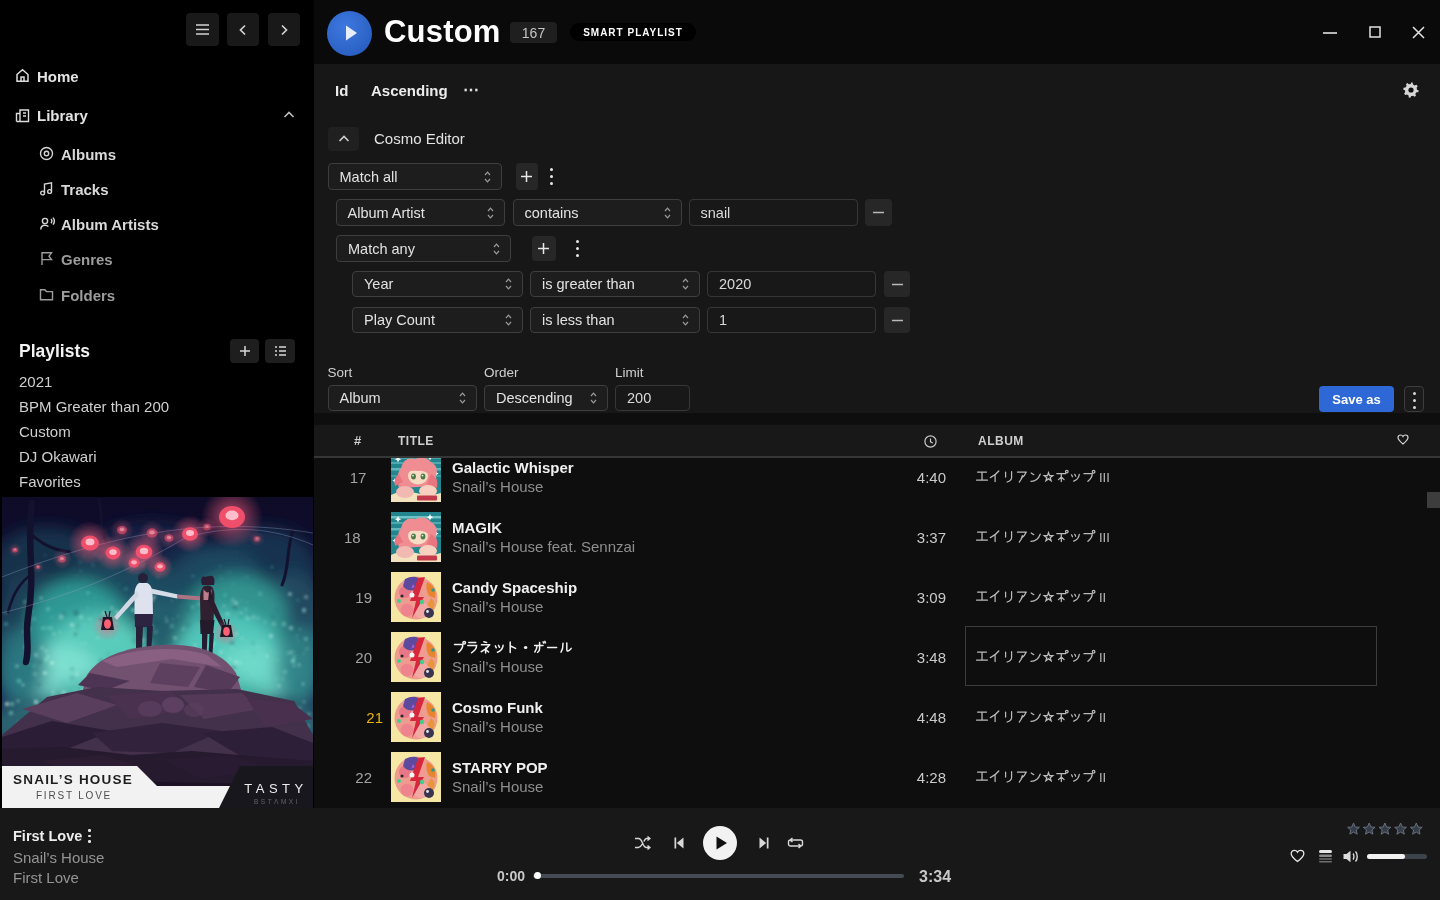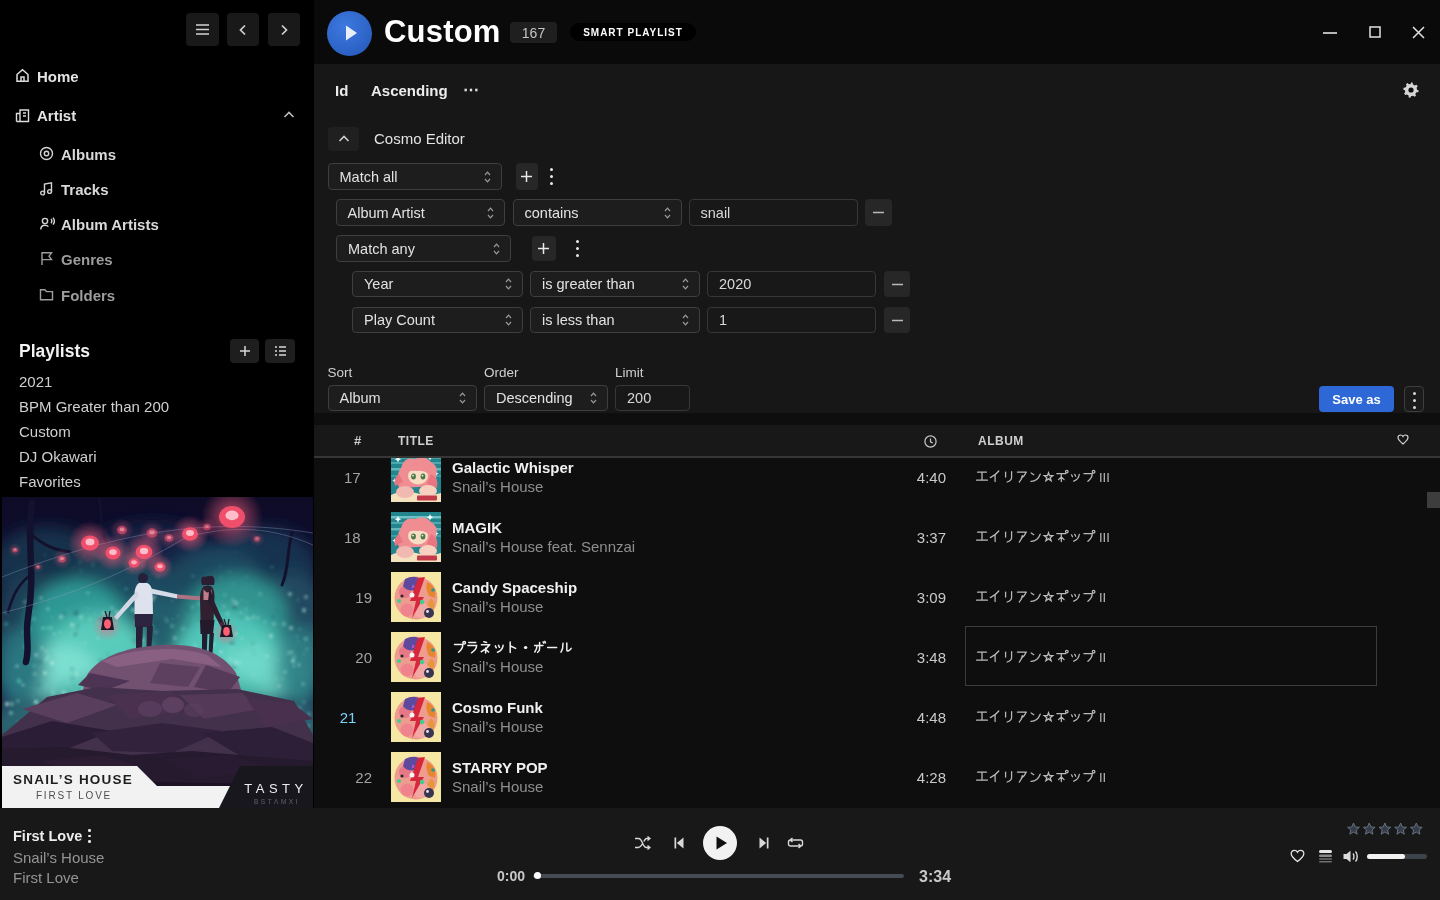--- a/index.html
+++ b/index.html
@@ -130,21 +130,21 @@
       </svg>
   </div>
 
   <svg class="a" style="left:15px;top:68px" width="15" height="15" viewBox="0 0 15 15" fill="none" stroke="#dcdcdc" stroke-width="1.5">
       <path d="M2 6.5 L7.5 1.8 L13 6.5 V13.2 H2 Z M6 13 V9 H9 V13"></path>
     </svg>
   <div class="a" style="left:37px;top:68px;font-size:15px;font-weight:bold;color:#e3e3e3">Home</div>
   <svg class="a" style="left:15px;top:108px" width="15" height="15" viewBox="0 0 15 15" fill="none" stroke="#dcdcdc" stroke-width="1.4">
       <path d="M1.5 13.5 V5.5 L5 5.5 V13.5 M5 13.5 V2 H13.5 V13.5 H1.5 M8 5 H11 M8 8 H11"></path>
     </svg>
-  <div class="a" style="left:37px;top:107px;font-size:15px;font-weight:bold;color:#e3e3e3">Artist</div>
+  <div class="a" style="left:37px;top:107px;font-size:15px;font-weight:bold;color:#e3e3e3">Library</div>
   <svg class="a" style="left:283px;top:110px" width="12" height="10" viewBox="0 0 12 10" fill="none" stroke="#bdbdbd" stroke-width="1.6">
       <path d="M1.5 7 L6 2.5 L10.5 7"></path>
     </svg>
 
   <svg class="a" style="left:39px;top:146px" width="15" height="15" viewBox="0 0 15 15" fill="none" stroke="#d4d4d4" stroke-width="1.4">
       <circle cx="7.5" cy="7.5" r="6"></circle>
       <circle cx="7.5" cy="7.5" r="2.2"></circle>
     </svg>
   <div class="a" style="left:61px;top:146px;font-size:15px;font-weight:bold;color:#d9d9d9">Albums</div>
   <svg class="a" style="left:39px;top:181px" width="15" height="15" viewBox="0 0 15 15" fill="none" stroke="#d4d4d4" stroke-width="1.4">
@@ -851,21 +851,21 @@
       <path d="M6.5 3.4 V6.8 L8.8 8"></path>
     </svg>
   <div class="a" style="left:664px;top:434px;font-size:12px;font-weight:bold;color:#cfcfcf;letter-spacing:0.5px">ALBUM</div>
   <svg class="a" style="left:1083px;top:434px" width="12" height="11" viewBox="0 0 12 11" fill="none" stroke="#d6d6d6" stroke-width="1.2">
       <path d="M6 10 C3 7.6 1 5.8 1 3.6 C1 2 2.2 1 3.6 1 C4.7 1 5.6 1.7 6 2.5 C6.4 1.7 7.3 1 8.4 1 C9.8 1 11 2 11 3.6 C11 5.8 9 7.6 6 10 Z"></path>
     </svg>
 
   <div class="a" id="rows" style="left:0;top:458px;width:1126px;height:350px;overflow:hidden">
 
     <div class="a" style="left:0;top:-11.4px;width:1126px;height:60px">
-      <div class="a" style="left:30px;top:22px;width:28px;text-align:left;font-size:15px;color:#a2a2a2">17</div>
+      <div class="a" style="left:30px;top:22px;width:28px;text-align:center;font-size:15px;color:#a2a2a2">17</div>
       <svg class="a" style="left:77px;top:5px" width="50" height="50">
           <use href="#thA"></use>
         </svg>
       <div class="a" style="left:138px;top:12px;font-size:15px;font-weight:bold;color:#f0f0f0">Galactic Whisper</div>
       <div class="a" style="left:138px;top:31.5px;font-size:15px;color:#8e8e8e">Snail’s House</div>
       <div class="a" style="left:570px;top:22px;width:62px;text-align:right;font-size:15px;color:#c9c9c9">4:40</div>
       <svg class="a" style="left:661px;top:22px" width="150" height="16" viewBox="0 0 150 16">
           <g stroke="#b9b9b9" stroke-width="1.25" fill="none" stroke-linecap="round">
             <use href="#ke"></use>
             <use href="#ki" x="13.3"></use>
@@ -960,21 +960,21 @@
             <use href="#kstar" x="66.5"></use>
             <use href="#kpo" x="79.8"></use>
             <use href="#ktu" x="93.1"></use>
             <use href="#kpu" x="106.4"></use>
           </g>
           <text x="124" y="12.5" fill="#b9b9b9" font-size="13" font-family="Liberation Sans">II</text>
         </svg>
     </div>
 
     <div class="a" style="left:0;top:228.6px;width:1126px;height:60px">
-      <div class="a" style="left:20px;top:22px;width:28px;text-align:center;font-size:15px;color:#7dd3fc">21</div>
+      <div class="a" style="left:41px;top:22px;width:28px;text-align:right;font-size:15px;color:#eab308">21</div>
       <svg class="a" style="left:77px;top:5px" width="50" height="50">
           <use href="#thB"></use>
         </svg>
       <div class="a" style="left:138px;top:12px;font-size:15px;font-weight:bold;color:#f0f0f0">Cosmo Funk</div>
       <div class="a" style="left:138px;top:31.5px;font-size:15px;color:#8e8e8e">Snail’s House</div>
       <div class="a" style="left:570px;top:22px;width:62px;text-align:right;font-size:15px;color:#c9c9c9">4:48</div>
       <svg class="a" style="left:661px;top:22px" width="150" height="16" viewBox="0 0 150 16">
           <g stroke="#b9b9b9" stroke-width="1.25" fill="none" stroke-linecap="round">
             <use href="#ke"></use>
             <use href="#ki" x="13.3"></use>

